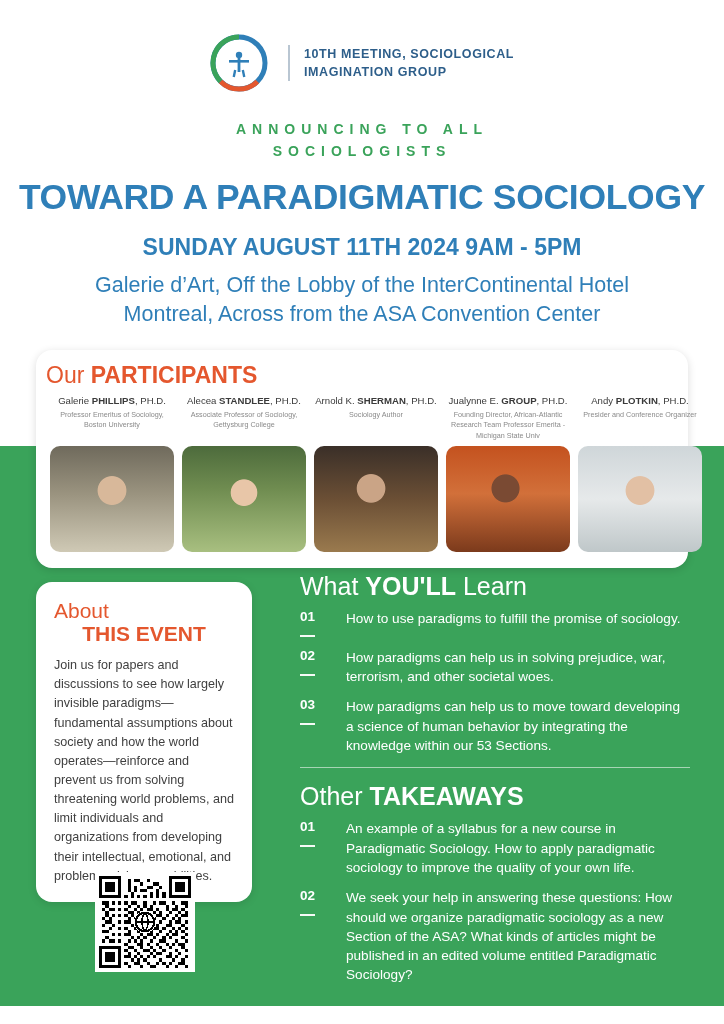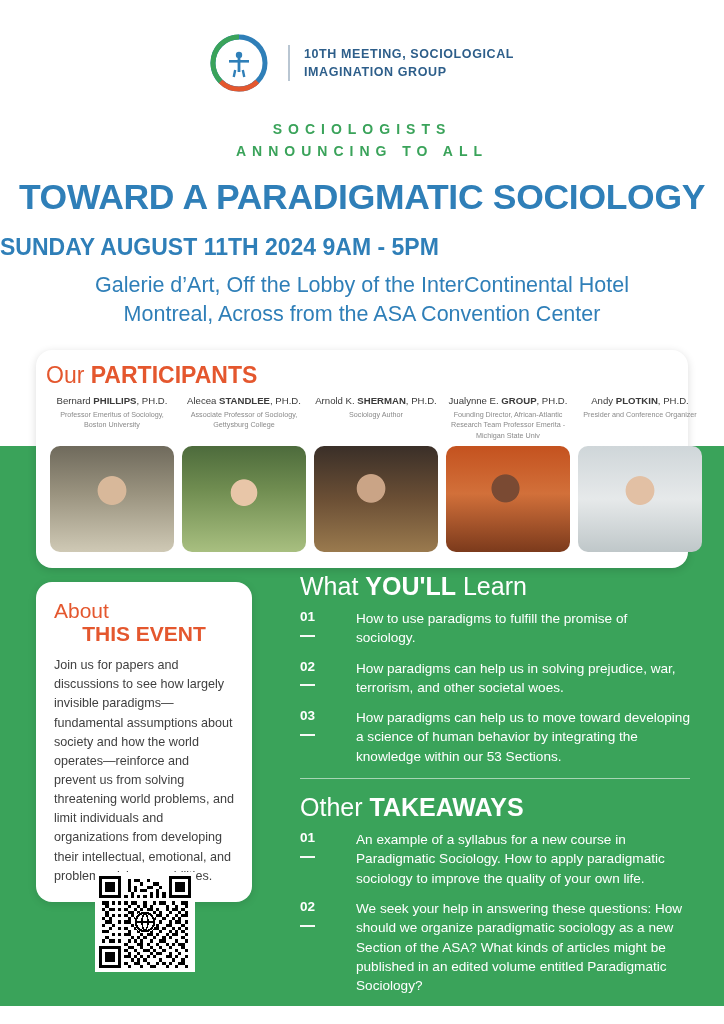--- a/index.html
+++ b/index.html
@@ -62,20 +62,21 @@
   h1.main-title {
     margin-top: 14px;
     text-align: center;
     color: #2f7fb8;
     font-size: 35.5px;
     font-weight: 800;
     letter-spacing: -0.3px;
   }
   .date-line {
     margin-top: 16px;
+    text-align: center;
     color: #2f7fb8;
     font-size: 23px;
     font-weight: 800;
   }
   .venue {
     margin-top: 10px;
     text-align: center;
     color: #2f7fb8;
     font-size: 21.5px;
     font-weight: 400;
@@ -197,21 +198,21 @@
   .sec-title {
     color: #ffffff;
     font-size: 25px;
     font-weight: 400;
     margin-bottom: 8px;
   }
   .sec-title b { font-weight: 800; }
   .items { list-style: none; }
   .item {
     display: flex;
-    gap: 20px;
+    gap: 10px;
     margin-bottom: 11px;
     align-items: flex-start;
   }
   .num-wrap { width: 26px; flex: 0 0 26px; padding-top: 1px; }
   .num {
     color: #ffffff;
     font-weight: 800;
     font-size: 13.5px;
     line-height: 1.1;
     display: block;
@@ -258,42 +259,42 @@
         <rect x="31.6" y="36" width="2.4" height="7" fill="#2f7fb8" transform="rotate(-12 33 36)"></rect>
       </svg>
     </div>
     <div class="logo-title">
       <div>10TH MEETING, SOCIOLOGICAL</div>
       <div>IMAGINATION GROUP</div>
     </div>
   </div>
 
   <div class="announce">
+    <div>ANNOUNCING TO ALL</div>
     <div>SOCIOLOGISTS</div>
-    <div>ANNOUNCING TO ALL</div>
   </div>
 
   <h1 class="main-title">TOWARD A PARADIGMATIC SOCIOLOGY</h1>
 
   <div class="date-line">SUNDAY AUGUST 11TH 2024 9AM - 5PM</div>
 
   <div class="venue">
     <div>Galerie d’Art, Off the Lobby of the InterContinental Hotel</div>
     <div>Montreal, Across from the ASA Convention Center</div>
   </div>
 
   <div class="participants-card">
     <div class="participants-title">
       <span>Our </span><b>PARTICIPANTS</b>
     </div>
     <div class="people">
 
       <div class="person">
         <div class="p-name">
-          <span>Bernard </span><b>PHILLIPS</b><span>, PH.D.</span>
+          <span>Galerie </span><b>PHILLIPS</b><span>, PH.D.</span>
         </div>
         <div class="p-role">Professor Emeritus of Sociology, Boston University</div>
         <div class="p-photo ph1"></div>
       </div>
 
       <div class="person">
         <div class="p-name">
           <span>Alecea </span><b>STANDLEE</b><span>, PH.D.</span>
         </div>
         <div class="p-role">Associate Professor of Sociology, Gettysburg College</div>

